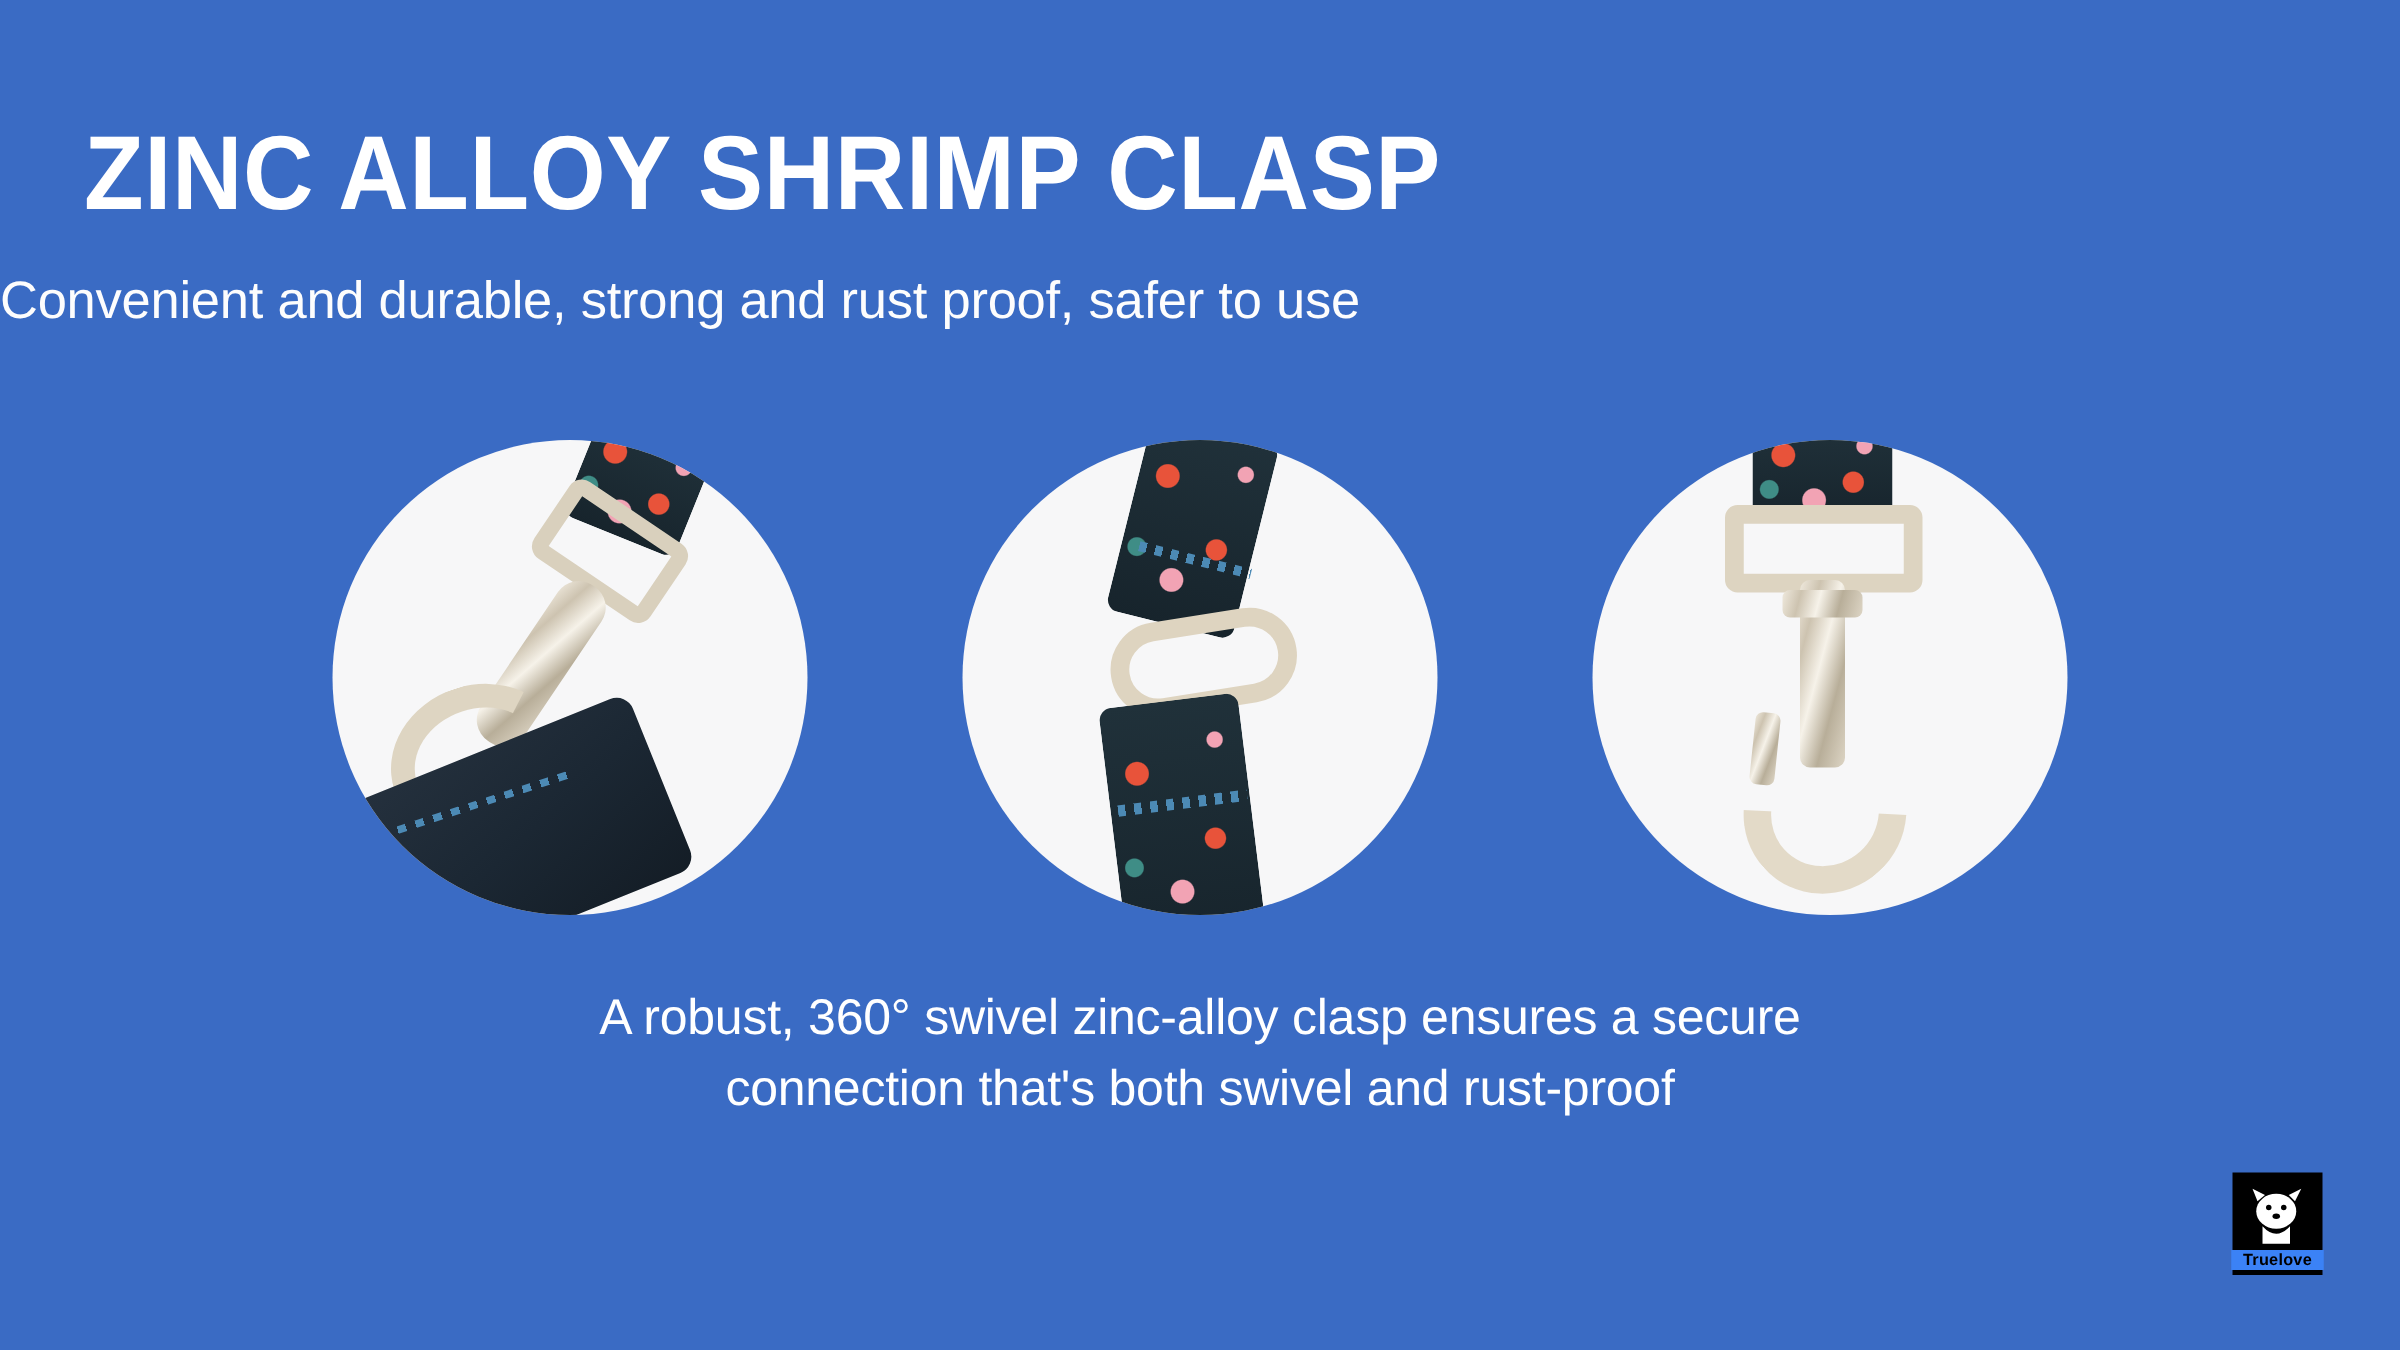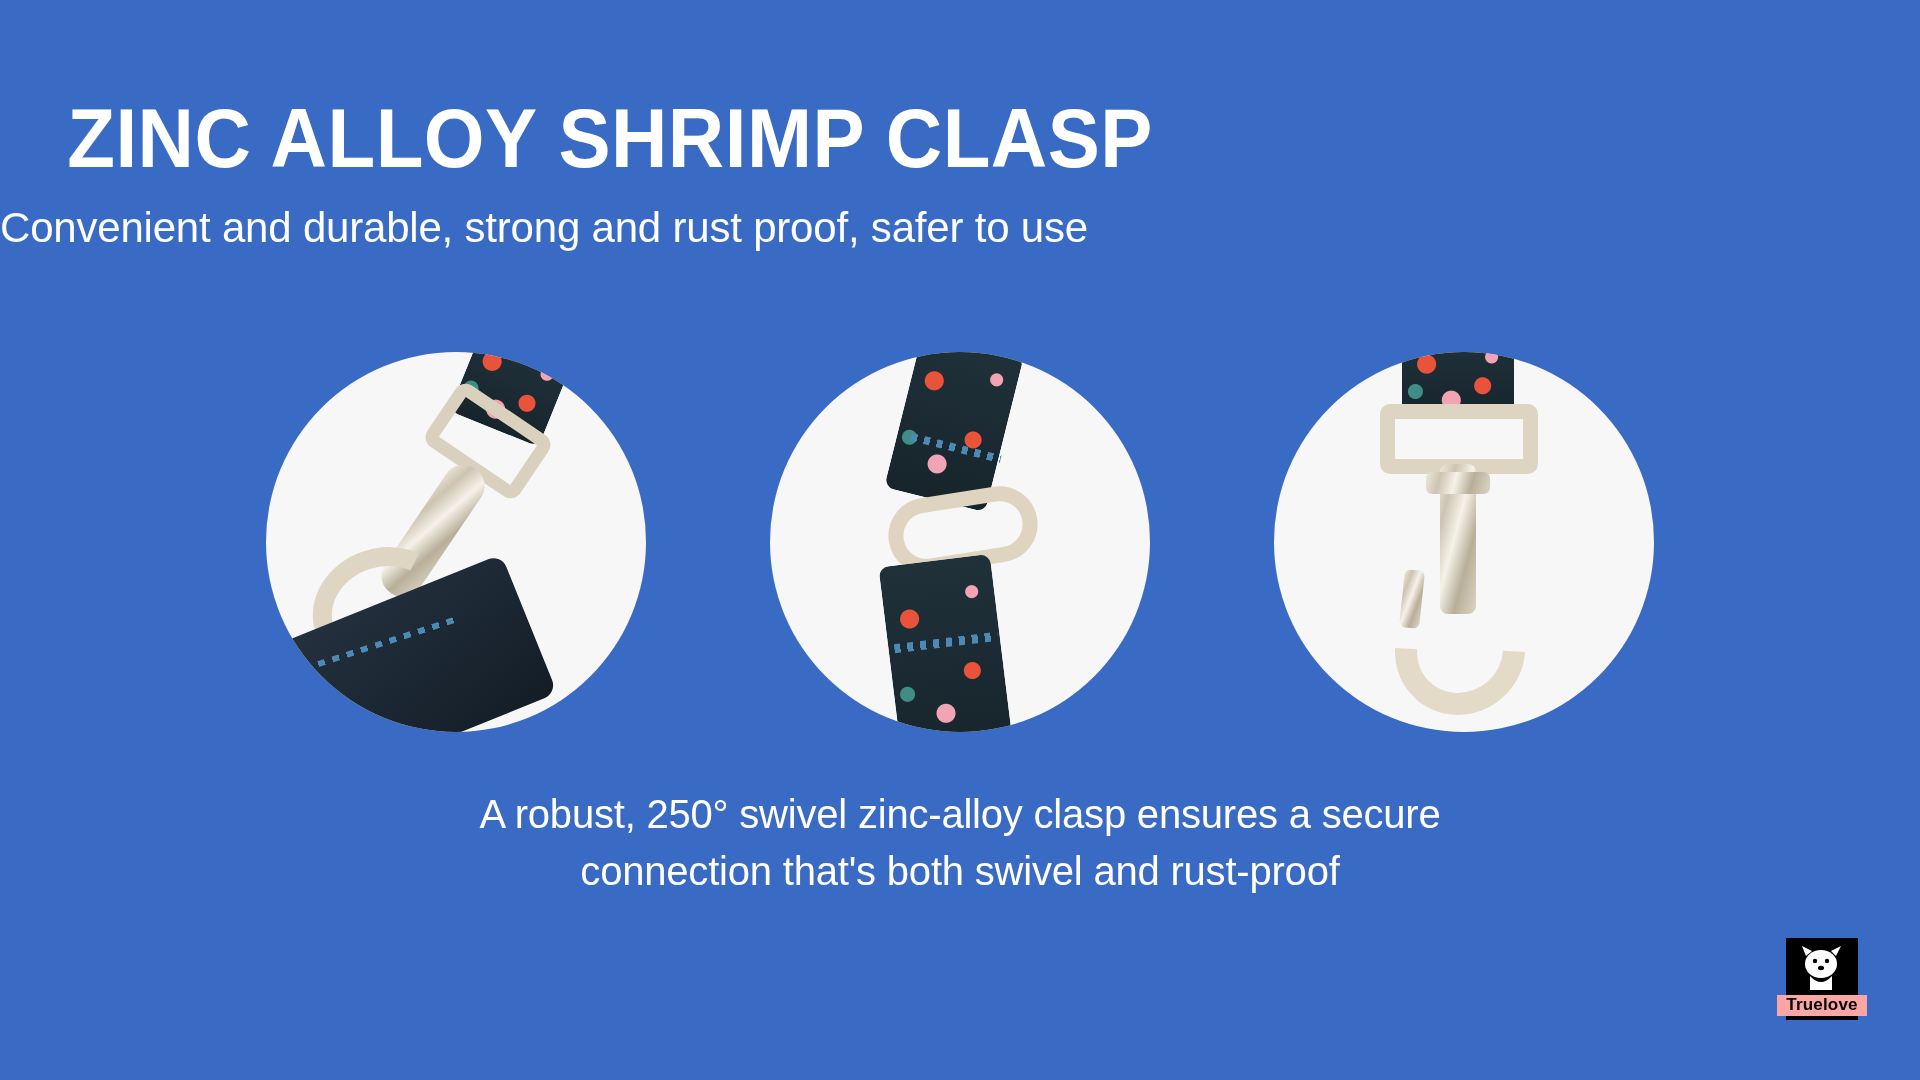--- a/index.html
+++ b/index.html
@@ -20,21 +20,21 @@
     font-weight:700;
     font-size:84px;
     letter-spacing:0.5px;
     line-height:1.0;
     color:#ffffff;
     transform:scaleX(0.93);
     transform-origin:center top;
     white-space:nowrap;
   }
   .subtitle {
-    margin-top:24px;
+    margin-top:36px;
     font-size:42px;
     font-weight:400;
     color:#fdfdfd;
     letter-spacing:-0.2px;
     white-space:nowrap;
   }
 
   
   .circles {
     position:absolute;
@@ -140,22 +140,22 @@
     padding-bottom:4px;
     position:relative;
     flex:0 0 auto;
   }
   .logo-dog {
     width:52px; height:50px;
     position:relative;
     margin-bottom:3px;
   }
   .logo-word {
-    font-size:17px; font-weight:700; color:#ffffff;
-    background:#fca5a5; color:#000000;
+    font-size:13px; font-weight:700; color:#ffffff;
+    background:#3b82f6; color:#000000;
     padding:1px 9px; letter-spacing:0.2px;
     line-height:1.1;
   }
   .brand-text { line-height:1.2; }
   .brand-line1 { font-size:30px; font-weight:700; letter-spacing:0.4px; color:#ffffff; }
   .brand-line2 { font-size:30px; font-weight:700; letter-spacing:0.2px; color:#ffffff; }
 </style>
 </head>
 <body>
 
@@ -189,21 +189,21 @@
       <div class="frame"></div>
       <div class="metal shank"></div>
       <div class="metal collar"></div>
       <div class="metal thumb"></div>
       <div class="hook3"></div>
     </div>
 
   </div>
 
   <div class="body-copy">
-    <span class="line">A robust, 250° swivel zinc-alloy clasp ensures a secure</span>
+    <span class="line">A robust, 360° swivel zinc-alloy clasp ensures a secure</span>
     <span class="line">connection that's both swivel and rust-proof</span>
   </div>
 
   <div class="footer">
     <div class="logo-badge">
       <div class="logo-dog">
         <svg viewBox="0 0 52 50" width="52" height="50" aria-hidden="true">
           <path d="M10 14 L6 4 L16 9 Z" fill="#ffffff"></path>
           <path d="M40 14 L45 4 L35 9 Z" fill="#ffffff"></path>
           <ellipse cx="25" cy="22" rx="16" ry="14" fill="#ffffff"></ellipse>

